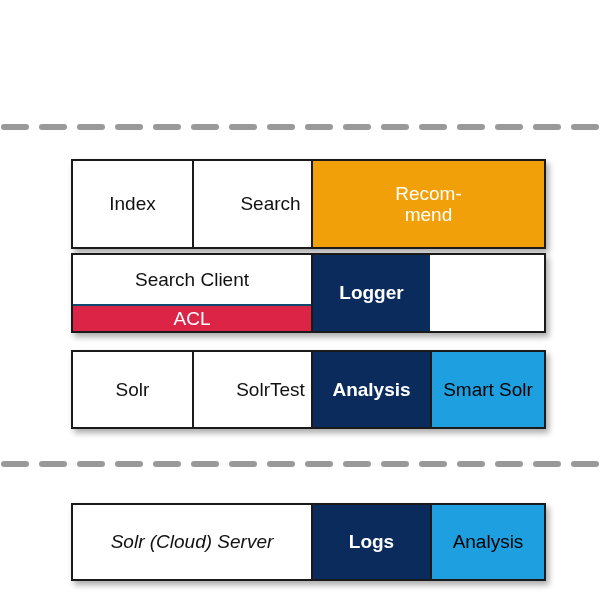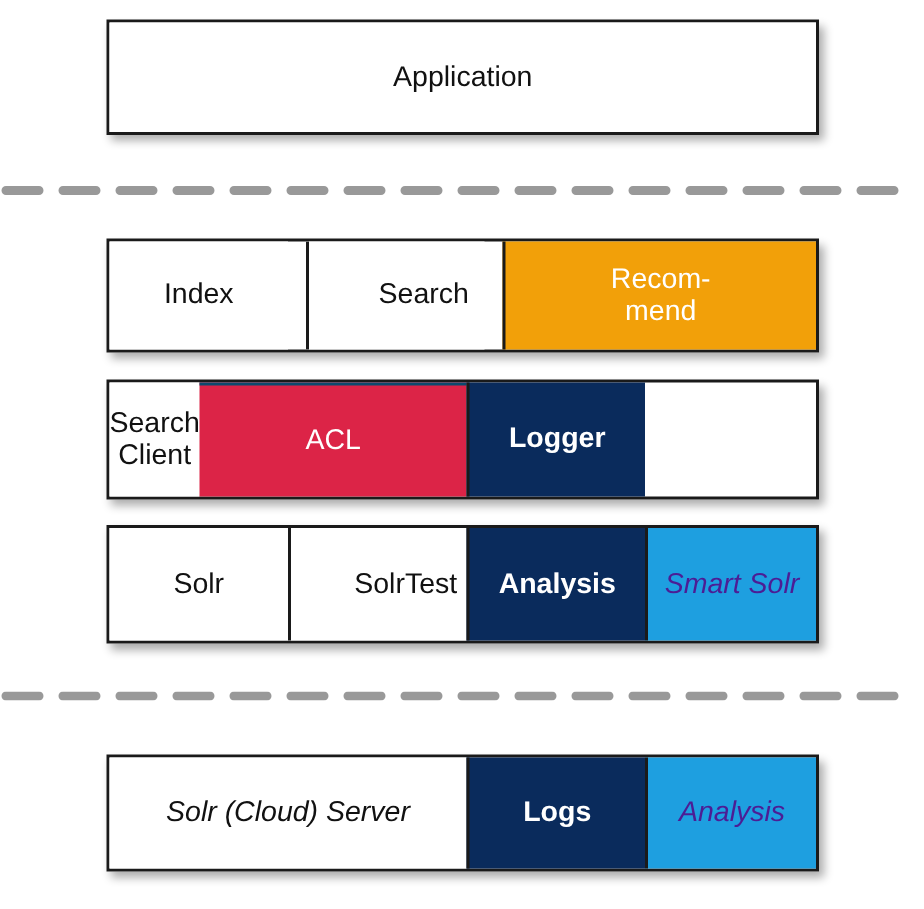--- a/index.html
+++ b/index.html
@@ -46,25 +46,25 @@
   }
 
   .cell + .cell {
     border-left: 2px solid #1a1a1a;
   }
 
   .cell.white   { background: #ffffff; color: #111111; }
   .cell.crimson { background: #dc2447; color: #ffffff; }
   .cell.orange  { background: #f2a009; color: #ffffff; }
   .cell.navy    { background: #0a2b5c; color: #ffffff; font-weight: bold; }
-  .cell.skyblue { background: #1e9fe0; color: #4c1d95; font-style: italic; }
+  .cell.skyblue { background: #1e9fe0; color: #000000; }
 
   
   .cell.stack {
-    flex-direction: row;
+    flex-direction: column;
     padding: 0;
     align-items: stretch;
     justify-content: stretch;
   }
   .subcell {
     box-sizing: border-box;
     display: flex;
     align-items: center;
     justify-content: center;
     text-align: center;
@@ -80,21 +80,21 @@
     position: absolute;
     left: 0;
     width: 616px;
     height: 6px;
     pointer-events: none;
   }
   .divider svg { display: block; }
 
   
   #app-box      { left: 71px; top: 13px;  width: 475px; height: 77px; }
-  #band-1       { left: 71px; top: 159px; width: 475px; height: 76px; gap: 12px; }
+  #band-1       { left: 71px; top: 159px; width: 475px; height: 90px; }
   #band-2       { left: 71px; top: 253px; width: 475px; height: 80px; }
   #band-3       { left: 71px; top: 350px; width: 475px; height: 79px; }
   #band-server  { left: 71px; top: 503px; width: 475px; height: 78px; }
 
   #divider-1 { top: 124px; }
   #divider-2 { top: 461px; }
 
   
   .col-1 { width: 119px; flex: 0 0 119px; }
   .col-2 { width: 119px; flex: 0 0 119px; padding-left: 40px; }
@@ -108,25 +108,20 @@
   .col-wide { width: 238px; flex: 0 0 238px; font-style: italic; }
 
   .sc-top { flex: 0 0 49px; }
   .sc-bot { flex: 1 1 auto; }
 </style>
 </head>
 <body>
 
 <div id="diagram">
 
-  <div id="app-box" class="block">
-    <div class="cell white col-4">
-      <span>Application</span>
-    </div>
-  </div>
 
   <div id="divider-1" class="divider">
     <svg width="616" height="6" viewBox="0 0 616 6" xmlns="http://www.w3.org/2000/svg">
       <line x1="4" y1="3" x2="612" y2="3" stroke="#999999" stroke-width="6" stroke-linecap="round" stroke-dasharray="22 16"></line>
     </svg>
   </div>
 
   <div id="band-1" class="block">
     <div class="cell white col-1">
       <span>Index</span>

